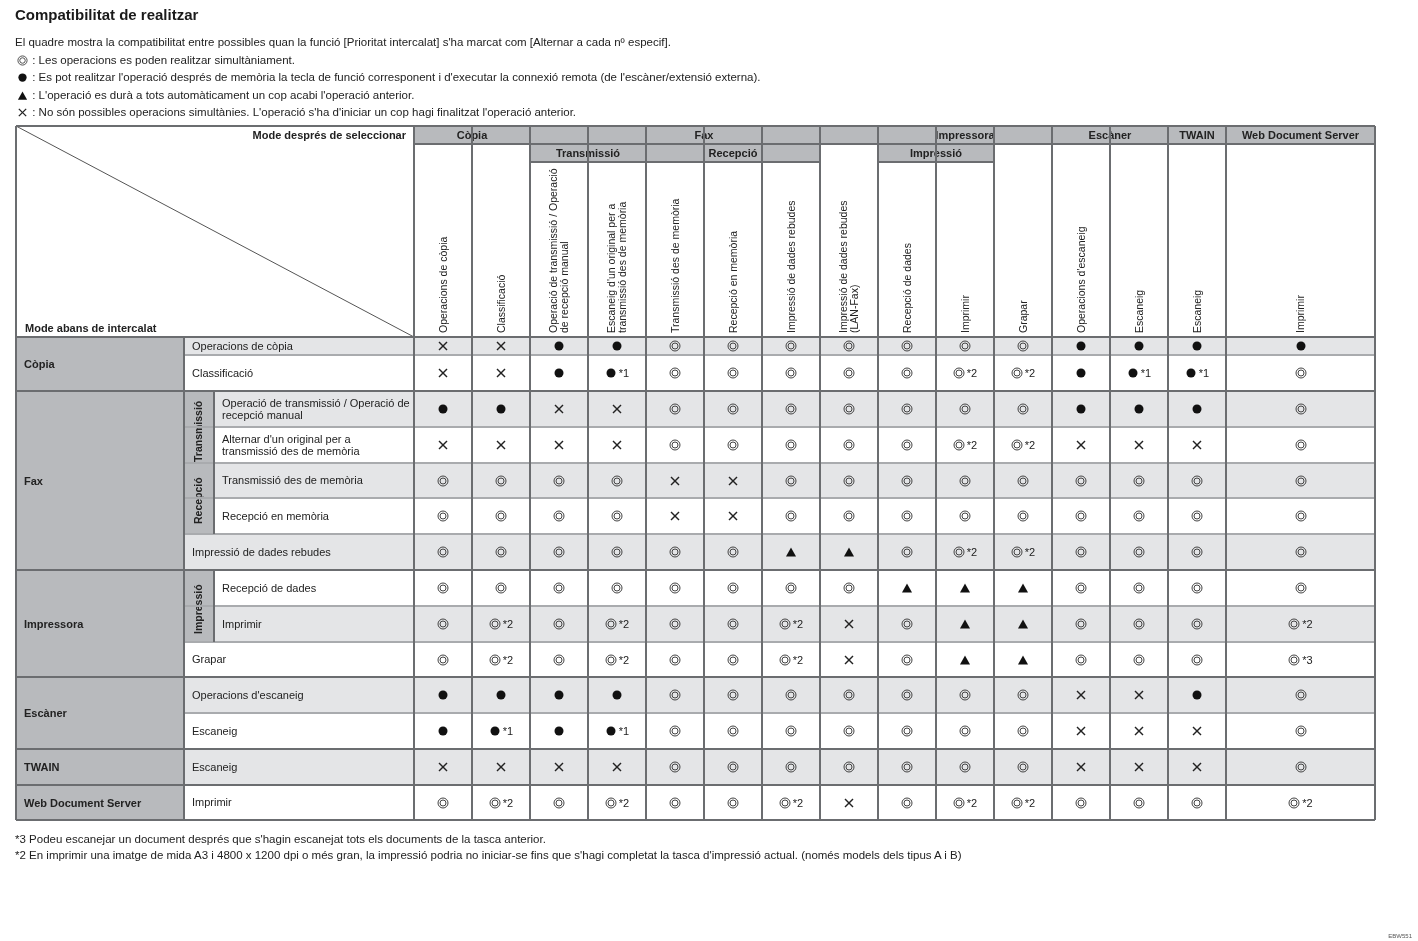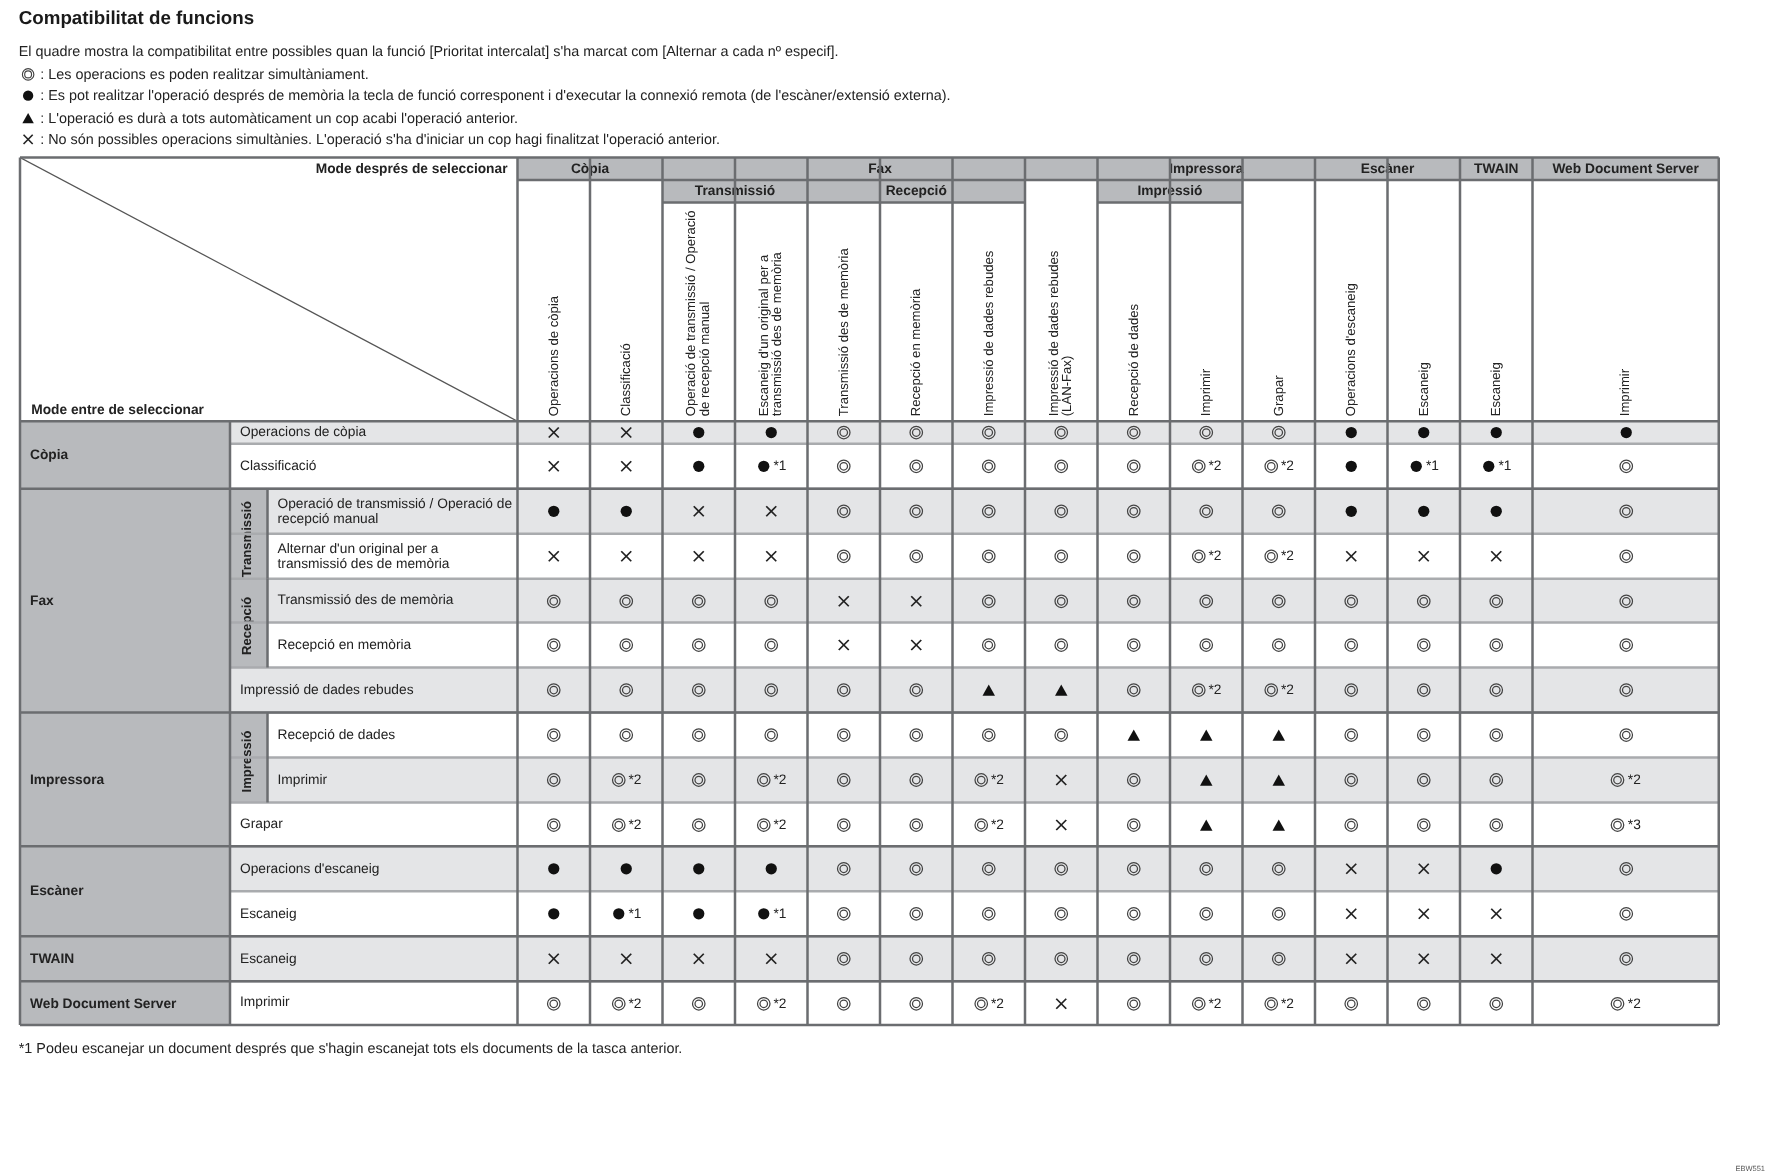--- a/index.html
+++ b/index.html
@@ -24,21 +24,21 @@
   .white { background: #ffffff; }
   .line { position: absolute; background: #6b6d70; }
   .lline { position: absolute; background: #a9abae; }
   .footnotes { position: absolute; left: 15px; top: 832px; font-size: 11.5px; line-height: 15.5px; white-space: nowrap; }
   .code { position: absolute; right: 6px; bottom: 2px; font-size: 6px; color: #555; }
   .mark { display: inline-flex; align-items: center; gap: 2px; font-size: 11px; }
 </style>
 </head>
 <body>
 
-<div class="title">Compatibilitat de funcions</div>
+<div class="title">Compatibilitat de realitzar</div>
 <div class="intro">
   <div class="ln">El quadre mostra la compatibilitat entre possibles quan la funció [Prioritat intercalat] s'ha marcat com [Alternar a cada nº especif].</div>
   <div id="legend">
       <div class="ln"><span class="sym"><svg width="11" height="11" viewBox="0 0 12 12">
             <circle cx="6" cy="6" r="5" fill="none" stroke="#444" stroke-width="1"></circle>
             <circle cx="6" cy="6" r="3" fill="none" stroke="#444" stroke-width="1"></circle>
           </svg></span><span> : Les operacions es poden realitzar simultàniament.</span></div>
       <div class="ln"><span class="sym"><svg width="11" height="11" viewBox="0 0 12 12">
             <circle cx="6" cy="6" r="4.5" fill="#111"></circle>
           </svg></span><span> : Es pot realitzar l'operació després de memòria la tecla de funció corresponent i d'executar la connexió remota (de l'escàner/extensió externa).</span></div>
@@ -51,21 +51,21 @@
           </svg></span><span> : No són possibles operacions simultànies. L'operació s'ha d'iniciar un cop hagi finalitzat l'operació anterior.</span></div>
     </div>
 </div>
 
 <div id="grid">
     <div class="cell white" style="left: 16px; top: 126px; width: 398px; height: 211px;">
       <svg width="398" height="211" style="position:absolute;left:0;top:0">
         <line x1="0" y1="0" x2="398" y2="211" stroke="#555" stroke-width="1"></line>
       </svg>
       <div style="position: absolute; right: 8px; top: 3px; font-weight: bold; font-size: 11px;">Mode després de seleccionar</div>
-      <div style="position: absolute; left: 9px; bottom: 3px; font-weight: bold; font-size: 11px;">Mode entre de seleccionar</div>
+      <div style="position: absolute; left: 9px; bottom: 3px; font-weight: bold; font-size: 11px;">Mode abans de intercalat</div>
     </div>
     <div class="cell hdr-group" style="left: 414px; top: 126px; width: 116px; height: 18px;">
       <span>Còpia</span>
     </div>
     <div class="cell hdr-group" style="left: 530px; top: 126px; width: 348px; height: 18px;">
       <span>Fax</span>
     </div>
     <div class="cell hdr-group" style="left: 878px; top: 126px; width: 174px; height: 18px;">
       <span>Impressora</span>
     </div>
@@ -2311,15 +2311,16 @@
     <div class="line" style="left: 1225px; top: 126px; width: 2px; height: 694px;"></div>
     <div class="line" style="left: 1374px; top: 126px; width: 2px; height: 694px;"></div>
     <div class="line" style="left: 15px; top: 126px; width: 2px; height: 694px;"></div>
     <div class="line" style="left: 183px; top: 337px; width: 2px; height: 483px;"></div>
     <div class="line" style="left: 213px; top: 391px; width: 2px; height: 72px;"></div>
     <div class="line" style="left: 213px; top: 463px; width: 2px; height: 71px;"></div>
     <div class="line" style="left: 213px; top: 570px; width: 2px; height: 72px;"></div>
   </div>
 
 <div class="footnotes" id="footnotes">
-    <div>*1 Podeu escanejar un document després que s'hagin escanejat tots els documents de la tasca anterior.</div>
+    <div>*3 Podeu escanejar un document després que s'hagin escanejat tots els documents de la tasca anterior.</div>
+    <div>*2 En imprimir una imatge de mida A3 i 4800 x 1200 dpi o més gran, la impressió podria no iniciar-se fins que s'hagi completat la tasca d'impressió actual. (només models dels tipus A i B)</div>
   </div>
 <div class="code">EBW551</div>
 
 </body></html>

